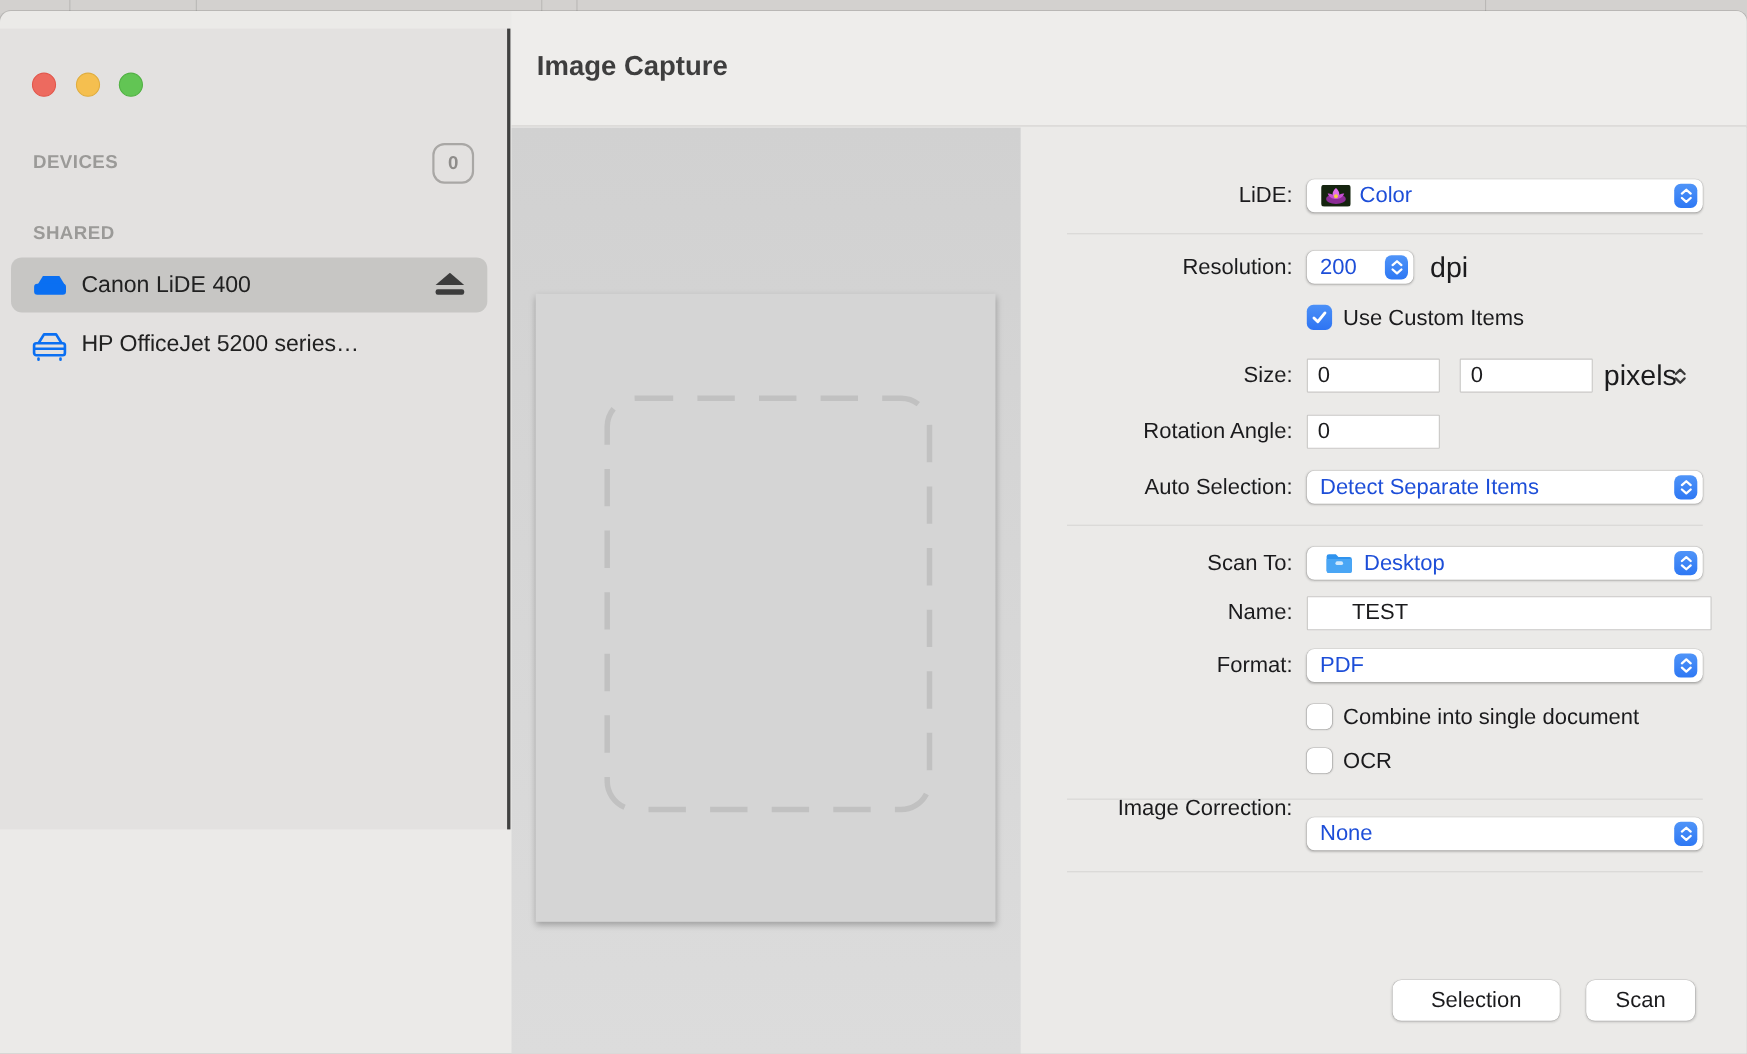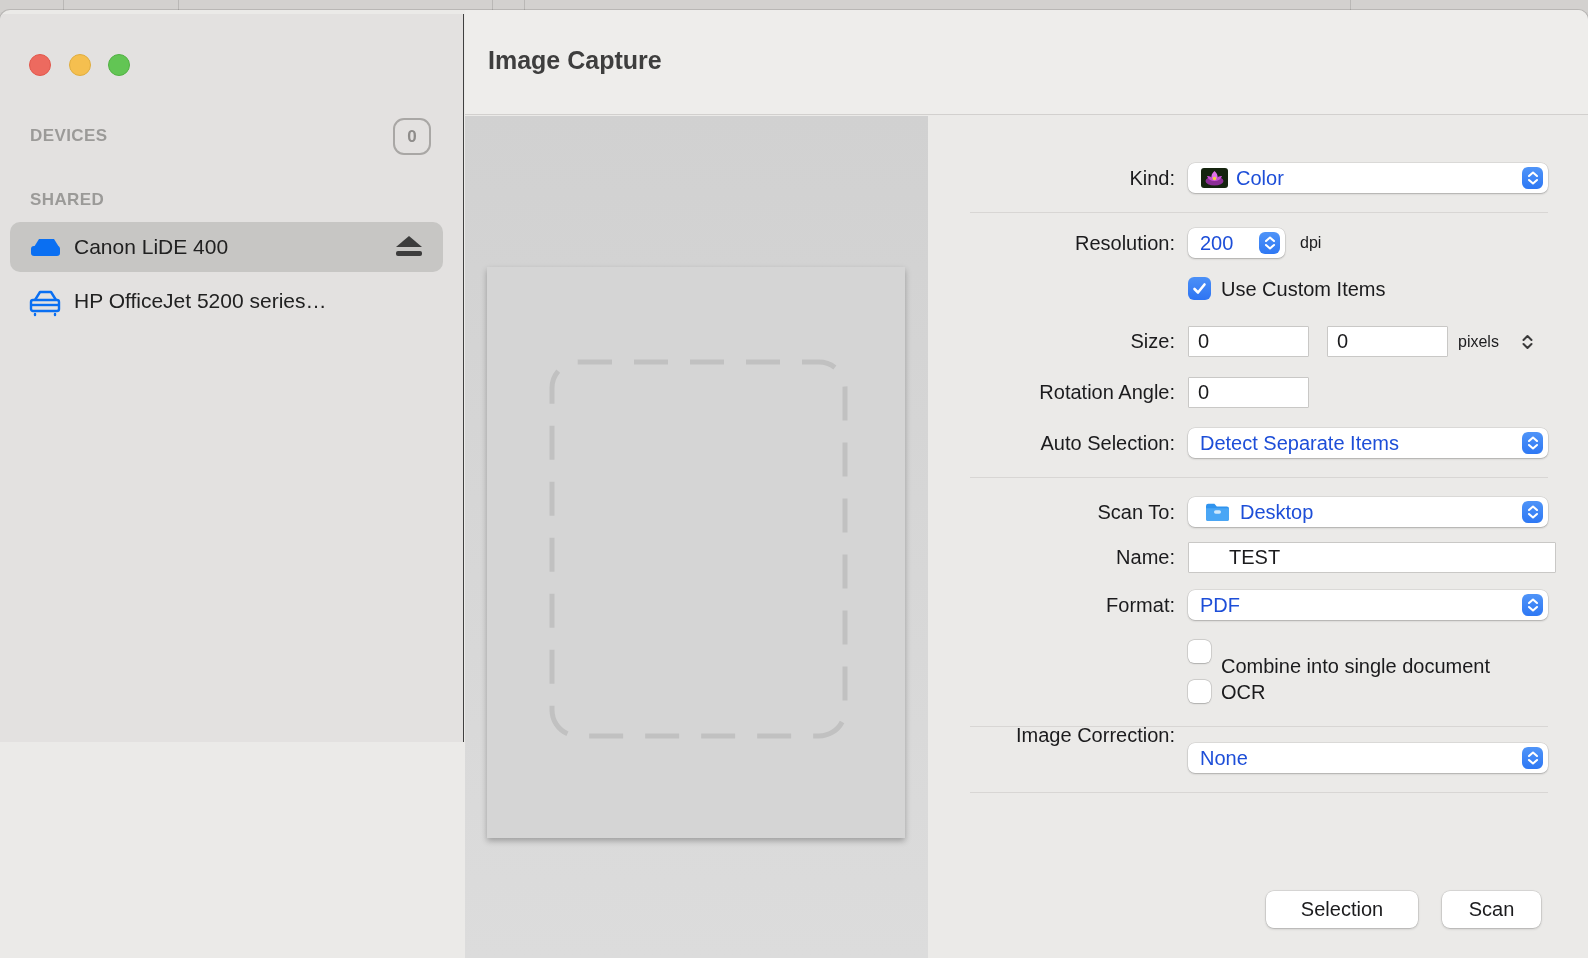--- a/index.html
+++ b/index.html
@@ -6,21 +6,21 @@
   html,body { width:1588px; height:958px; }
   body { font-family:"Liberation Sans","DejaVu Sans",sans-serif; background:#cfcdcb; overflow:hidden; position:relative; }
 
   
   .top-strip { position:absolute; left:0; top:0; width:1588px; height:12px; background:#d3d1cf; }
   .top-strip .seam { position:absolute; top:0; width:1px; height:12px; background:#bab8b6; }
 
   .window { position:absolute; left:0; top:10px; width:1588px; height:948px; border-radius:10px 10px 0 0; overflow:hidden; background:#ebeae8; box-shadow:0 0 0 1px rgba(0,0,0,0.12); }
 
   
-  .sidebar { position:absolute; left:0; top:4px; width:464px; height:728px; background:#e3e1e0; border-right:1px solid #404040; }
+  .sidebar { position:absolute; left:0; top:16px; width:464px; height:728px; background:#e3e1e0; border-right:3px solid #404040; }
   .tl { position:absolute; top:40px; width:22px; height:22px; border-radius:50%; }
   .tl.red { left:29px; background:#ed6a5f; border:1px solid #e2574c;}
   .tl.yellow { left:69px; background:#f5bf4f; border:1px solid #e0ad3e;}
   .tl.green { left:108px; background:#62c554; border:1px solid #51b143;}
   .side-header { position:absolute; left:30px; font-size:17px; font-weight:700; letter-spacing:.4px; color:#9b9a98; }
   .badge { position:absolute; left:393px; top:104px; width:38px; height:37px; border:2px solid #a9a7a5; border-radius:11px; color:#8e8c8a; font-size:17px; font-weight:600; text-align:center; line-height:33px; }
   .device-row { position:absolute; left:10px; width:433px; height:50px; border-radius:10px; }
   .device-row.selected { background:#c7c6c4; }
   .device-row .dev-icon { position:absolute; left:18px; top:13px; width:34px; height:26px; }
   .device-row .dev-label { position:absolute; left:64px; top:0; height:50px; line-height:50px; font-size:21px; color:#212121; white-space:nowrap; }
@@ -45,21 +45,21 @@
   .stepper svg { position:absolute; left:4.5px; top:4px; }
 
   .tfield { position:absolute; left:1188px; height:31px; background:#fff; border:1px solid #c9c8c6; border-radius:1px; font-size:20px; color:#1b1b1d; padding:0 9px; font-family:inherit; outline:none; }
 
   .cbox { position:absolute; left:1188px; width:23px; height:23px; border-radius:6px; background:#fff; box-shadow:0 0 0 0.5px rgba(0,0,0,0.18), 0 0.5px 1.5px rgba(0,0,0,0.18); }
   .cbox.checked { background:linear-gradient(#4b90f7,#2e74f3); box-shadow:none; }
   .cbox svg { position:absolute; left:4px; top:4px; display:none; }
   .cbox.checked svg { display:block; }
   .cb-label { position:absolute; left:1221px; font-size:20px; color:#1b1b1d; white-space:nowrap; }
 
-  .unit-label { position:absolute; font-size:16px; color:#1b1b1d; }
+  .unit-label { position:absolute; font-size:26px; color:#1b1b1d; }
 
   .btn { position:absolute; top:881px; height:37px; background:#ffffff; border-radius:8px; box-shadow:0 0 0 0.5px rgba(0,0,0,0.14), 0 1px 2.5px rgba(0,0,0,0.2); font-size:20px; color:#1b1b1d; text-align:center; line-height:37px; }
 
   .thumb { position:absolute; left:13px; top:5px; width:27px; height:20px; border-radius:3px; overflow:hidden; }
   .folder { position:absolute; left:17px; top:5px; width:25px; height:20px; }
 </style>
 </head>
 <body>
 
 <div class="top-strip">
@@ -117,21 +117,21 @@
   <div class="preview">
     <div class="page">
       <svg width="418" height="571">
         <rect x="65" y="95" width="293" height="374" rx="26" fill="none" stroke="#c1c1c1" stroke-width="5" stroke-dasharray="34 22"></rect>
       </svg>
     </div>
   </div>
 
   <div class="panel"></div>
 
-  <div class="f-label" style="top:153px">Kind:</div>
+  <div class="f-label" style="top:153px">LiDE:</div>
   <div class="popup" style="top:153px">
     <span class="thumb">
       <svg width="27" height="20" viewBox="0 0 27 20">
         <rect width="27" height="20" fill="#15240f"></rect>
         <ellipse cx="13.5" cy="13" rx="9" ry="4.5" fill="#8c2d96"></ellipse>
         <path d="M13.5 3 C10 6 9 10 13.5 13 C18 10 17 6 13.5 3Z" fill="#e070e8"></path>
         <path d="M6 8 C7 11 10 13 13.5 13 C11 9 9 8 6 8Z" fill="#c84fd4"></path>
         <path d="M21 8 C20 11 17 13 13.5 13 C16 9 18 8 21 8Z" fill="#c84fd4"></path>
         <circle cx="13.5" cy="10.5" r="1.8" fill="#f2d23c"></circle>
       </svg>
@@ -221,21 +221,21 @@
       <svg width="12" height="14" viewBox="0 0 12 14" fill="none" stroke="#fff" stroke-width="2.1" stroke-linecap="round" stroke-linejoin="round">
           <path d="M2 5 L6 1.5 L10 5"></path>
           <path d="M2 9 L6 12.5 L10 9"></path>
         </svg>
     </span>
   </div>
 
   <div class="cbox" style="top:630px">
     
   </div>
-  <span class="cb-label" style="top:644px; line-height:24px">Combine into single document</span>
+  <span class="cb-label" style="top:630px; line-height:24px">Combine into single document</span>
 
   <div class="cbox" style="top:670px">
     
   </div>
   <span class="cb-label" style="top:670px; line-height:24px">OCR</span>
 
   <div class="sep" style="top:716px"></div>
 
   <div class="f-label" style="top:710px">Image Correction:</div>
   <div class="popup" style="top:733px">

